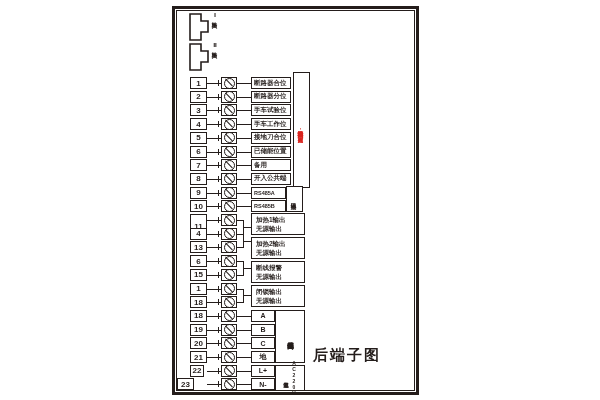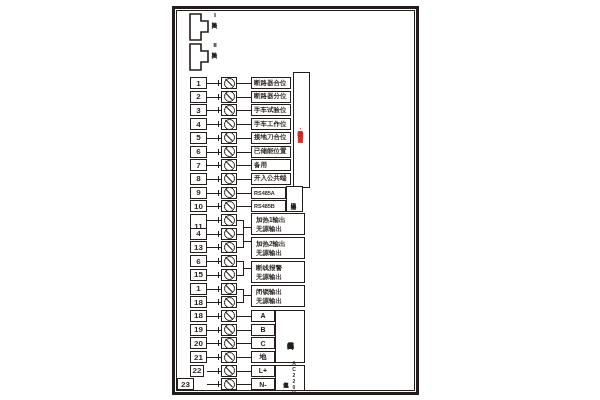--- a/index.html
+++ b/index.html
@@ -307,14 +307,15 @@
 
     <div class="bx vtext vbox abs" style="left:111px;top:177px;width:17px;height:26px;font-size:5.5px;">通讯接口</div>
 
     <div class="bx vtext vbox abs" style="left:100px;top:301px;width:30px;height:53px;font-size:6.5px;">高压带电传感器</div>
 
     <div class="bx abs" style="left:100px;top:356px;width:30px;height:26px;justify-content:center;gap:2px;">
       <span class="vtext" style="font-size:5px;height:24px;">装置电源</span>
       <span class="vtext" style="font-size:5px;height:24px;">AC220V</span>
     </div>
 
+    <div class="caption">后端子图</div>
   </div>
 </div>
 
 </body></html>

